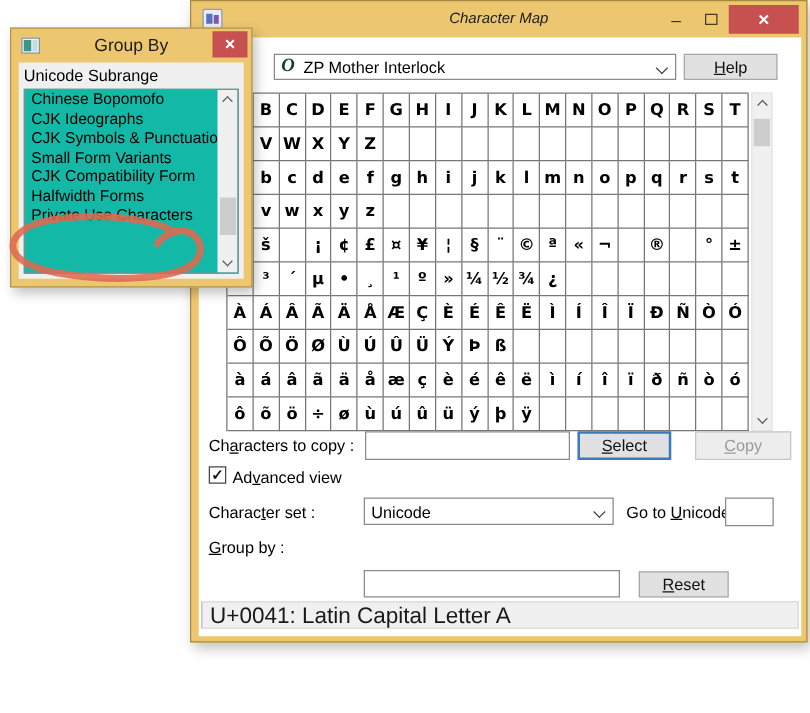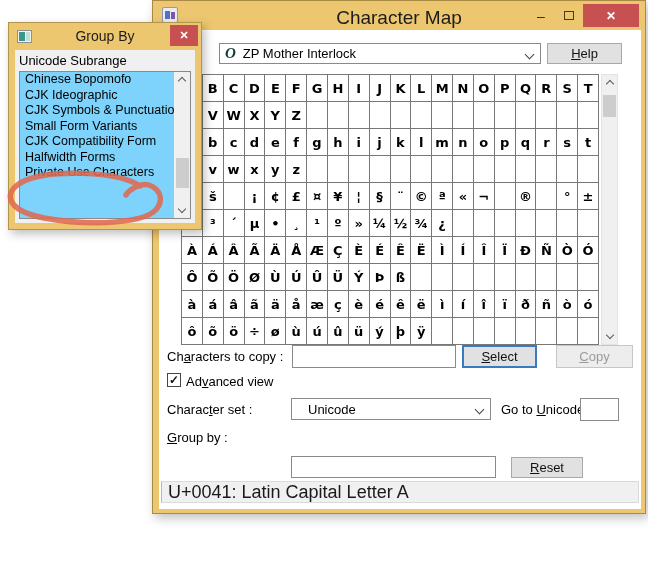--- a/index.html
+++ b/index.html
@@ -12,21 +12,21 @@
   .titlebar { position:relative; width:100%; }
   .title-text { position:absolute; left:0; right:0; text-align:center; color:#1c1c1c; }
   .cap-btn { display:flex; align-items:center; justify-content:center; }
   .close-btn { background:#c75050; color:#fff; }
   .u { text-decoration:underline; }
 
   
   #main-window { left:152px; top:0; width:494px; height:514px;
                  border:1px solid #a98a42; box-shadow:3px 4px 10px rgba(0,0,0,.25); z-index:10; }
   #main-titlebar { height:29px; }
-  #main-title { top:6px; font-size:19px; }
+  #main-title { top:6px; font-size:12px;font-style:italic; }
   #app-icon { position:absolute; left:9px; top:6px; width:16px; height:16px;
               background:#e8edf3; border:1px solid #8e9bb0; border-radius:2px; }
   #app-icon .ic1 { position:absolute; left:2px; top:3px; width:5px; height:8px; background:#5a6fc0; }
   #app-icon .ic2 { position:absolute; left:8px; top:4px; width:4px; height:7px; background:#7e57a8; }
   #main-caption { position:absolute; top:3px; right:6px; height:23px; display:flex; }
   #min-btn { width:28px; font-size:14px; color:#3a3018; }
   #max-btn { width:28px; }
   #max-btn .sq { width:10px; height:9px; border:1px solid #4a3c17; }
   #main-close { width:56px; font-size:12px; font-weight:bold; }
 
@@ -67,21 +67,21 @@
   .lbl { position:absolute; font-size:13px; color:#000; white-space:nowrap; }
   .tinput { position:absolute; background:#fff; border:1px solid #8a8a8a; }
   #copy-input { left:133px; top:315px; width:164px; height:23px; }
   #select-btn { position:absolute; left:303px; top:315px; width:75px; height:23px;
                 border:2px solid #3a7bbf; }
   #copy-btn { position:absolute; left:397px; top:315px; width:77px; height:23px;
               background:#ededed; border:1px solid #c6c6c6; color:#9b9b9b; }
   #adv-check { position:absolute; left:8px; top:343px; width:14px; height:14px;
                background:#fff; border:1px solid #454545; font-size:12px; font-weight:bold;
                line-height:12px; text-align:center; color:#111; }
-  #charset-combo { left:132px; top:368px; width:200px; height:22px; padding-left:16px; }
+  #charset-combo { left:132px; top:368px; width:200px; height:22px; padding-left:5px; }
   #goto-input { left:421px; top:368px; width:39px; height:23px; }
   #groupby-combo { left:132px; top:397px; width:200px; height:22px; padding-left:4px; }
   #groupby-focus { border:1px dotted #333; padding:0 2px 1px 2px; width:168px; }
   #search-input { left:132px; top:426px; width:205px; height:22px; }
   #reset-btn { position:absolute; left:352px; top:427px; width:72px; height:21px; }
 
   #status-bar { position:absolute; left:2px; top:451px; width:478px; height:22px;
                 background:#f0f0f0; border:1px solid #dadada; border-left:1px solid #b9b9b9;
                 font-size:18px; color:#1a1a1a; display:flex; align-items:center; padding-left:6px; }
 
@@ -91,21 +91,21 @@
   #dlg-titlebar { height:27px; }
   #dlg-title { top:5px; font-size:14px; }
   #dlg-icon { position:absolute; left:8px; top:7px; width:15px; height:13px;
               background:#f2f2f2; border:1px solid #8f8f8f; }
   #dlg-icon .p1 { position:absolute; left:1px; top:1px; width:6px; height:9px; background:#3d9488; }
   #dlg-icon .p2 { position:absolute; left:8px; top:1px; width:4px; height:9px; background:#bfe0da; }
   #dlg-close { position:absolute; right:3px; top:2px; width:28px; height:21px; font-size:11px; font-weight:bold; }
   #dlg-client { position:absolute; left:6px; top:27px; width:180px; height:173px; background:#f0f0f0; }
   #subrange-label { position:absolute; left:4px; top:3px; font-size:13px; }
   #subrange-list { position:absolute; left:4px; top:21px; width:172px; height:148px;
-                   background:#7dd3fc; border:1px solid #8a8a8a; overflow:hidden; }
+                   background:#14b8a6; border:1px solid #8a8a8a; overflow:hidden; }
   .list-item { font-size:12.5px; line-height:15.5px; padding-left:5px; color:#000; white-space:nowrap; }
   #list-sb { right:0; top:0; width:16px; height:146px; border:none; }
   #list-sb .sb-arrow { width:16px; }
 
   
   #annotation { position:absolute; left:0; top:0; width:648px; height:570px;
                 pointer-events:none; z-index:60; }
 </style>
 </head>
 <body>
@@ -413,21 +413,21 @@
         <div class="sb" id="list-sb" style="position:absolute;">
           <div class="sb-arrow" style="top:0;">
             <span class="sb-chev chev-up"></span>
           </div>
           <div class="sb-thumb" style="top:86px; height:30px; left:1.5px;"></div>
           <div class="sb-arrow" style="bottom:0;">
             <span class="sb-chev chev-dn"></span>
           </div>
         </div>
       <div class="list-item">Chinese Bopomofo</div>
-          <div class="list-item">CJK Ideographic</div>
+          <div class="list-item">CJK Ideographs</div>
           <div class="list-item">CJK Symbols &amp; Punctuation</div>
           <div class="list-item">Small Form Variants</div>
           <div class="list-item">CJK Compatibility Form</div>
           <div class="list-item">Halfwidth Forms</div>
           <div class="list-item">Private Use Characters</div>
         </div>
     </div>
   </div>
 
   <svg id="annotation" viewBox="0 0 648 570" xmlns="http://www.w3.org/2000/svg">

